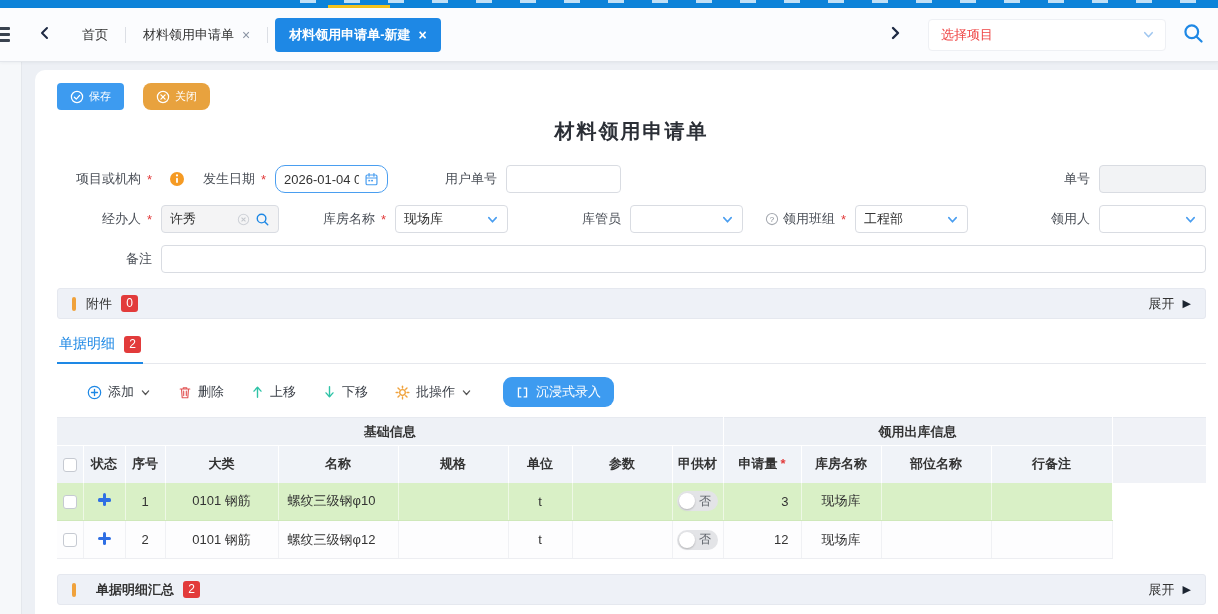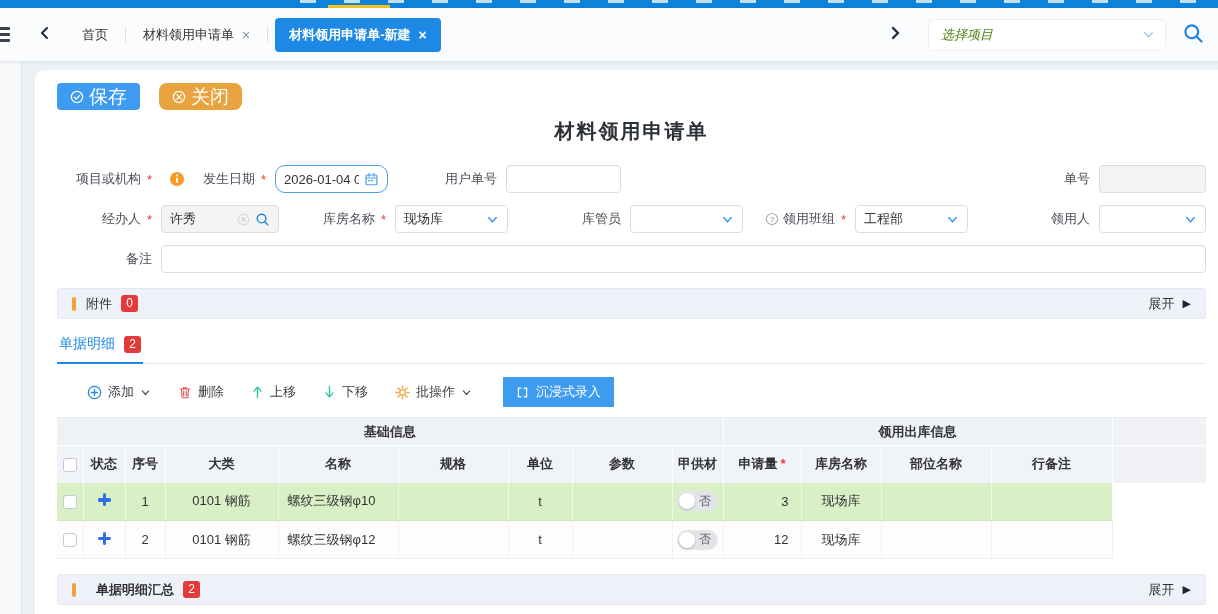--- a/index.html
+++ b/index.html
@@ -21,32 +21,32 @@
   .tab-list { display:flex; align-items:center; margin-left:20px; }
   .tab { display:flex; align-items:center; gap:8px; padding:7px 10px; font-size:13px; color:#333; cursor:pointer; white-space:nowrap; }
   .tab .tab-x { font-size:14px; color:#8a93a3; line-height:1; }
   .tab.active { background:#1e88e5; color:#fff; border-radius:4px; padding:8px 14px; font-weight:bold; }
   .tab.active .tab-x { color:#fff; }
   .tab-div { width:1px; height:16px; background:#dcdfe5; margin:0 7px; }
   .tabbar-right { margin-left:auto; display:flex; align-items:center; }
   .fwd-chevron { margin-right:26px; cursor:pointer; }
   .proj-select { width:238px; height:32px; background:#fff; border:1px solid #eef0f4; border-radius:4px;
     display:flex; align-items:center; padding:0 10px 0 12px; cursor:pointer; }
-  .proj-select .ph { color:#4d7c0f; flex:1;font-style:italic; }
+  .proj-select .ph { color:#ef4444; flex:1; }
   .top-search { margin:0 14px 0 16px; cursor:pointer; }
 
   
   .workspace { position:absolute; top:62px; left:0; right:0; bottom:0; }
   .left-rail { position:absolute; left:0; top:0; width:22px; height:100%; background:#f6f8fa; border-right:1px solid #e4e7ec; }
   .card { position:absolute; left:35px; top:8px; right:0; bottom:0; background:#fff;
     border-top-left-radius:10px; padding:13px 12px 0 22px; overflow:hidden; }
 
   
   .actions { display:flex; gap:19px; }
-  .btn { height:27px; padding:0 13px; border:none; border-radius:4px; color:#fff; font-size:19px;
+  .btn { height:27px; padding:0 13px; border:none; border-radius:4px; color:#fff; font-size:11px;
     display:inline-flex; align-items:center; gap:5px; cursor:pointer; font-family:inherit; }
   .btn-save { background:#3d9bf0; }
   .btn-close { background:#e8a23e;border-radius:8px; }
 
   
   .form-title { text-align:center; font-size:20px; font-weight:bold; color:#2b2f36; margin:8px 0 20px; letter-spacing:2px; }
   .frow { display:flex; align-items:center; margin-bottom:12px; color:#4a4f57; }
   .flabel { flex:none; text-align:right; padding-right:9px; white-space:nowrap; display:flex; justify-content:flex-end; align-items:center; gap:4px; }
   .fgrow { flex:1; }
   .req::after { content:"*"; color:#e23b3b; margin-left:2px; }
@@ -71,21 +71,21 @@
   .expand .tri { font-size:11px; color:#1b2430; }
 
   
   .dtabs { margin-top:16px; border-bottom:1px solid #e6e8ed; display:flex; }
   .dtab { display:flex; align-items:center; gap:9px; padding:0 2px 9px; font-size:14px; color:#1e88e5;
     border-bottom:2px solid #1e88e5; margin-bottom:-1px; cursor:pointer; }
 
   
   .ttb { display:flex; align-items:center; gap:27px; margin:13px 0 10px 30px; color:#3a3f47; }
   .titem { display:flex; align-items:center; gap:6px; cursor:pointer; }
-  .immersive { background:#3d9bf0; color:#fff; height:30px; padding:0 13px; border:none; border-radius:1px;
+  .immersive { background:#3d9bf0; color:#fff; height:30px; padding:0 13px; border:none; border-radius:9px;
     display:flex; align-items:center; gap:7px; font-size:13px; cursor:pointer; font-family:inherit; margin-left:4px; }
 
   
   .twrap { margin-top:4px; }
   table { border-collapse:collapse; width:100%; table-layout:fixed; font-size:13px; color:#333; }
   th { font-weight:bold; }
   .grow th { background:#eef1f6; height:28px; border-right:1px solid #fff; border-bottom:1px solid #fff; border-top:1px solid #e7eaf0; }
   .grow th.g2 { border-left:1px solid #d8dce3; }
   .hrow th { background:#f0f3f8; height:37px; border-right:1px solid #fff; }
   .hrow th.b723 { border-left:1px solid #d8dce3; }

